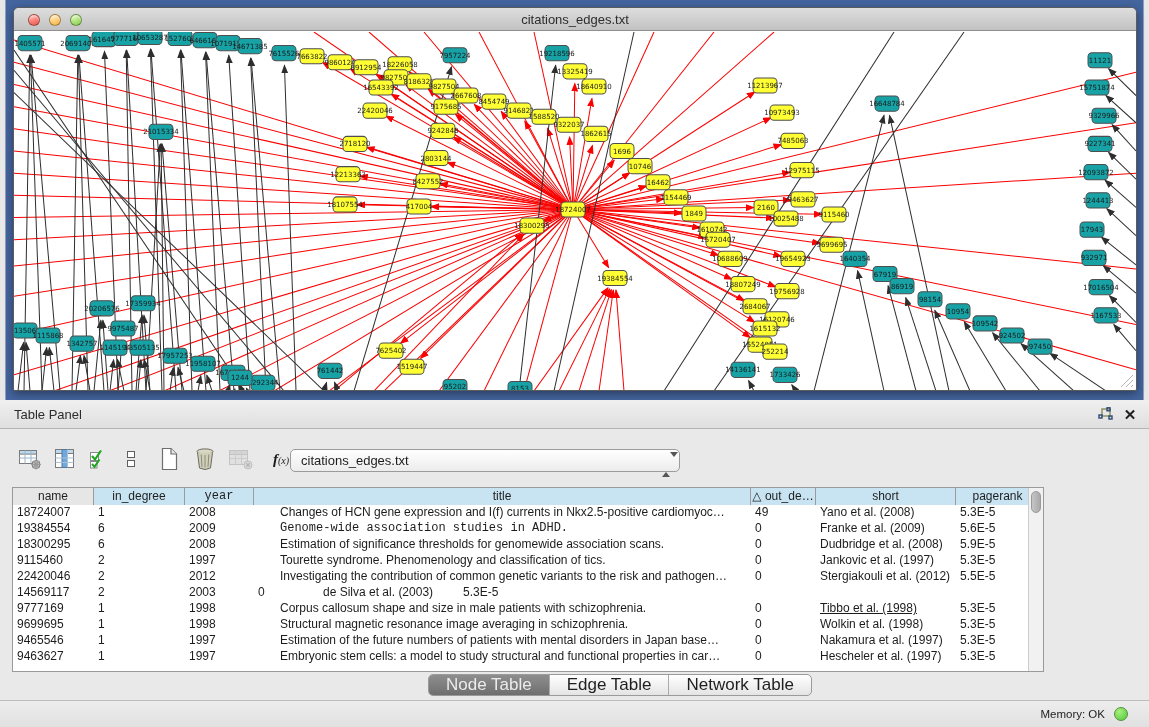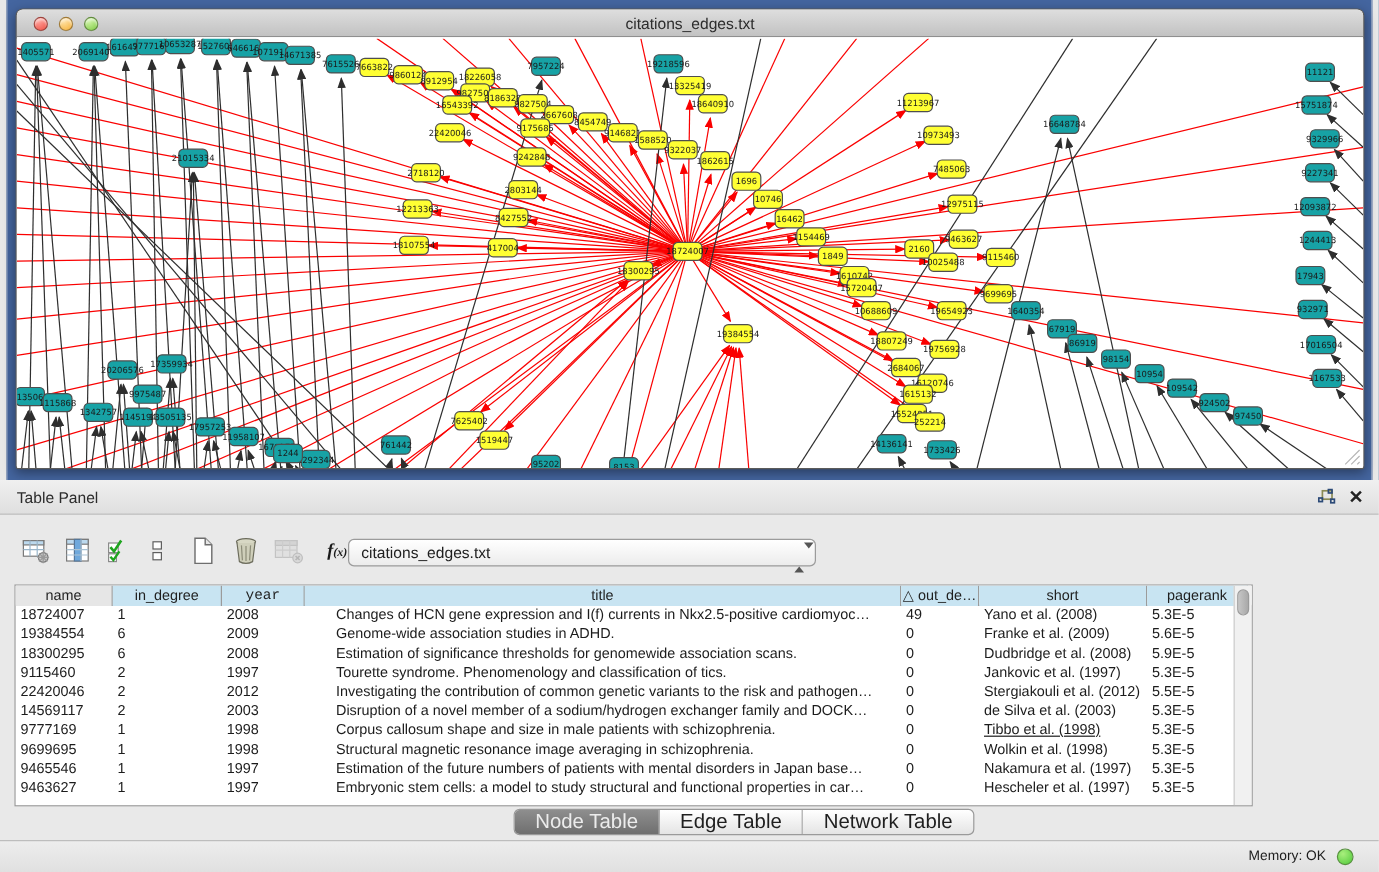--- a/index.html
+++ b/index.html
@@ -36,21 +36,21 @@
   .panel-header { position:absolute; left:0; top:400px; width:1149px; height:29px;
     background:linear-gradient(#f0f0f0,#dfdfdf); border-bottom:1px solid #b5b5b5; }
   .panel-header .ptitle { position:absolute; left:14px; top:7px; font-size:13px; color:#2c2c2c; }
   .panel-btn { position:absolute; top:6px; width:18px; height:18px; background:none; border:none; cursor:pointer; }
   .panel-btn.float { right:34px; }
   .panel-btn.close { right:10px; font-size:15px; font-weight:bold; color:#222; line-height:16px; }
 
   .panel-body { position:absolute; left:0; top:429px; width:1149px; height:271px; background:#e9e9e9; }
 
   .toolbar { position:absolute; left:16px; top:14px; height:32px; display:flex; align-items:center; gap:7px; }
-  .tb-btn { width:28px; height:28px; border:none; background:none; padding:2px; cursor:pointer;font-weight:bold; }
+  .tb-btn { width:28px; height:28px; border:none; background:none; padding:2px; cursor:pointer; }
   .tb-btn svg { display:block; }
   .fx { font-family:"Liberation Serif", serif; font-style:italic; font-size:15px; color:#1a1a1a; }
 
   .combo { position:absolute; left:290px; top:20px; width:390px; height:23px;
     background:linear-gradient(#ffffff,#ececec); border:1px solid #9b9b9b; border-radius:5px;
     font-size:13px; color:#1e1e1e; text-align:left; padding:0 26px 0 10px; line-height:21px; cursor:pointer; }
   .combo .arrows { position:absolute; right:8px; top:4px; width:9px; height:14px; }
   .combo .arrows .up { width:0; height:0; border-left:4px solid transparent; border-right:4px solid transparent;
     border-bottom:5px solid #555; margin-bottom:3px; }
   .combo .arrows .dn { width:0; height:0; border-left:4px solid transparent; border-right:4px solid transparent;
@@ -825,21 +825,21 @@
             <div class="tcell" style="width: 69px; flex-basis: 69px; padding-left: 4px;">2008</div>
             <div class="tcell" style="width: 497px; flex-basis: 497px; padding-left: 26px;">Changes of HCN gene expression and I(f) currents in Nkx2.5-positive cardiomyoc…</div>
             <div class="tcell" style="width: 65px; flex-basis: 65px; padding-left: 4px;">49</div>
             <div class="tcell" style="width: 140px; flex-basis: 140px; padding-left: 4px;">Yano et al. (2008)</div>
             <div class="tcell" style="width: 84px; flex-basis: 84px; padding-left: 4px;">5.3E-5</div>
           </div>
           <div class="trow">
             <div class="tcell" style="width: 81px; flex-basis: 81px; padding-left: 4px;">19384554</div>
             <div class="tcell" style="width: 91px; flex-basis: 91px; padding-left: 4px;">6</div>
             <div class="tcell" style="width: 69px; flex-basis: 69px; padding-left: 4px;">2009</div>
-            <div class="tcell" style="width: 497px; flex-basis: 497px; padding-left: 26px;">Genome-wide association studies in ADHD.</div>
+            <div class="tcell" style="width: 497px; flex-basis: 497px; padding-left: 26px; font-family: Liberation Mono, monospace;">Genome-wide association studies in ADHD.</div>
             <div class="tcell" style="width: 65px; flex-basis: 65px; padding-left: 4px;">0</div>
             <div class="tcell" style="width: 140px; flex-basis: 140px; padding-left: 4px;">Franke et al. (2009)</div>
             <div class="tcell" style="width: 84px; flex-basis: 84px; padding-left: 4px;">5.6E-5</div>
           </div>
           <div class="trow">
             <div class="tcell" style="width: 81px; flex-basis: 81px; padding-left: 4px;">18300295</div>
             <div class="tcell" style="width: 91px; flex-basis: 91px; padding-left: 4px;">6</div>
             <div class="tcell" style="width: 69px; flex-basis: 69px; padding-left: 4px;">2008</div>
             <div class="tcell" style="width: 497px; flex-basis: 497px; padding-left: 26px;">Estimation of significance thresholds for genomewide association scans.</div>
             <div class="tcell" style="width: 65px; flex-basis: 65px; padding-left: 4px;">0</div>
@@ -861,21 +861,20 @@
             <div class="tcell" style="width: 69px; flex-basis: 69px; padding-left: 4px;">2012</div>
             <div class="tcell" style="width: 497px; flex-basis: 497px; padding-left: 26px;">Investigating the contribution of common genetic variants to the risk and pathogen…</div>
             <div class="tcell" style="width: 65px; flex-basis: 65px; padding-left: 4px;">0</div>
             <div class="tcell" style="width: 140px; flex-basis: 140px; padding-left: 4px;">Stergiakouli et al. (2012)</div>
             <div class="tcell" style="width: 84px; flex-basis: 84px; padding-left: 4px;">5.5E-5</div>
           </div>
           <div class="trow">
             <div class="tcell" style="width: 81px; flex-basis: 81px; padding-left: 4px;">14569117</div>
             <div class="tcell" style="width: 91px; flex-basis: 91px; padding-left: 4px;">2</div>
             <div class="tcell" style="width: 69px; flex-basis: 69px; padding-left: 4px;">2003</div>
-            <div class="tcell" style="width: 497px; flex-basis: 497px; padding-left: 26px;">Disruption of a novel member of a sodium/hydrogen exchanger family and DOCK…</div>
             <div class="tcell" style="width: 65px; flex-basis: 65px; padding-left: 4px;">0</div>
             <div class="tcell" style="width: 140px; flex-basis: 140px; padding-left: 4px;">de Silva et al. (2003)</div>
             <div class="tcell" style="width: 84px; flex-basis: 84px; padding-left: 4px;">5.3E-5</div>
           </div>
           <div class="trow">
             <div class="tcell" style="width: 81px; flex-basis: 81px; padding-left: 4px;">9777169</div>
             <div class="tcell" style="width: 91px; flex-basis: 91px; padding-left: 4px;">1</div>
             <div class="tcell" style="width: 69px; flex-basis: 69px; padding-left: 4px;">1998</div>
             <div class="tcell" style="width: 497px; flex-basis: 497px; padding-left: 26px;">Corpus callosum shape and size in male patients with schizophrenia.</div>
             <div class="tcell" style="width: 65px; flex-basis: 65px; padding-left: 4px;">0</div>

